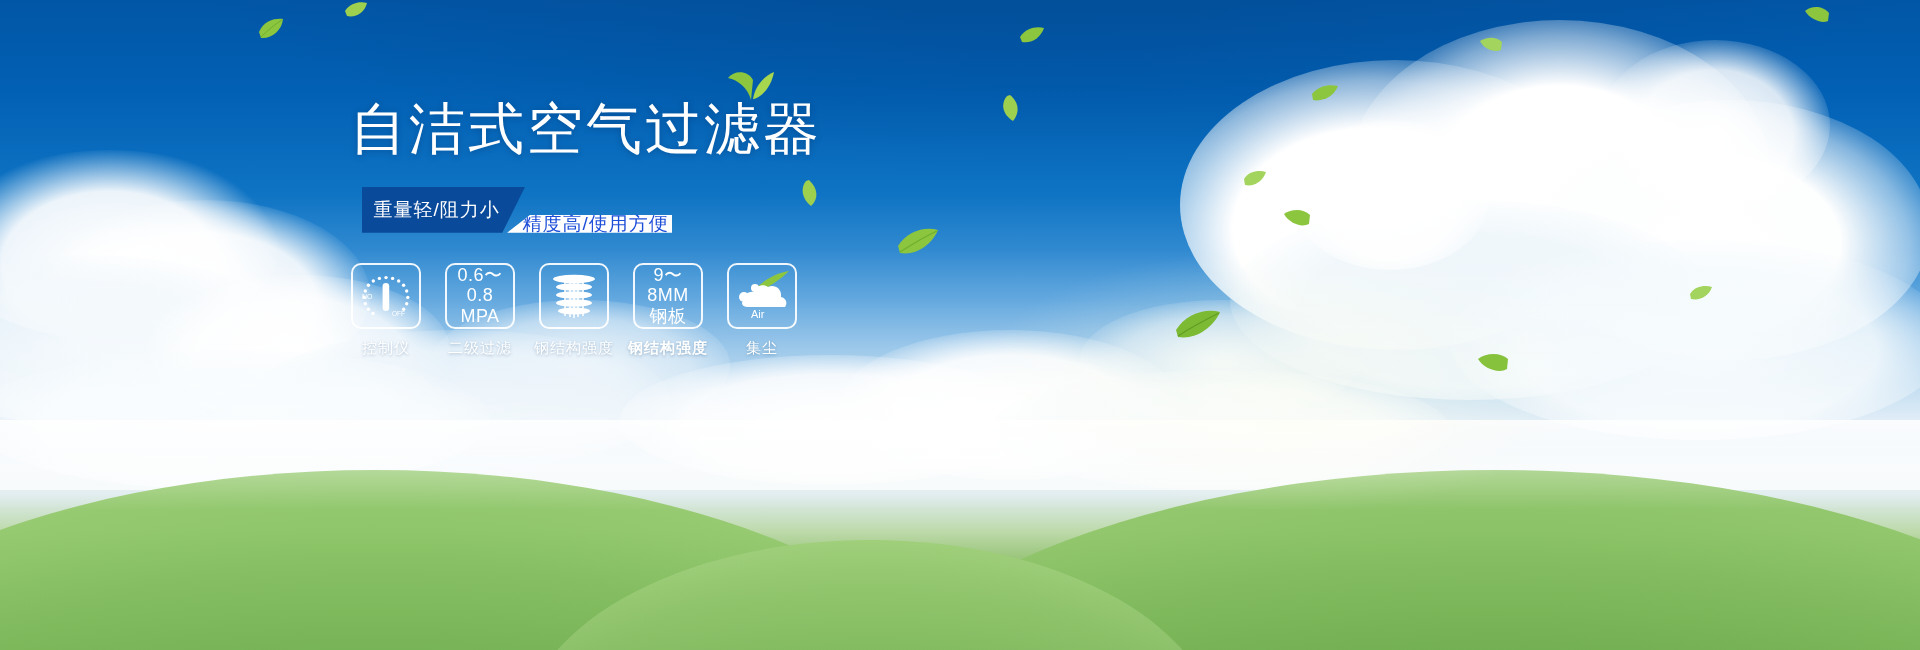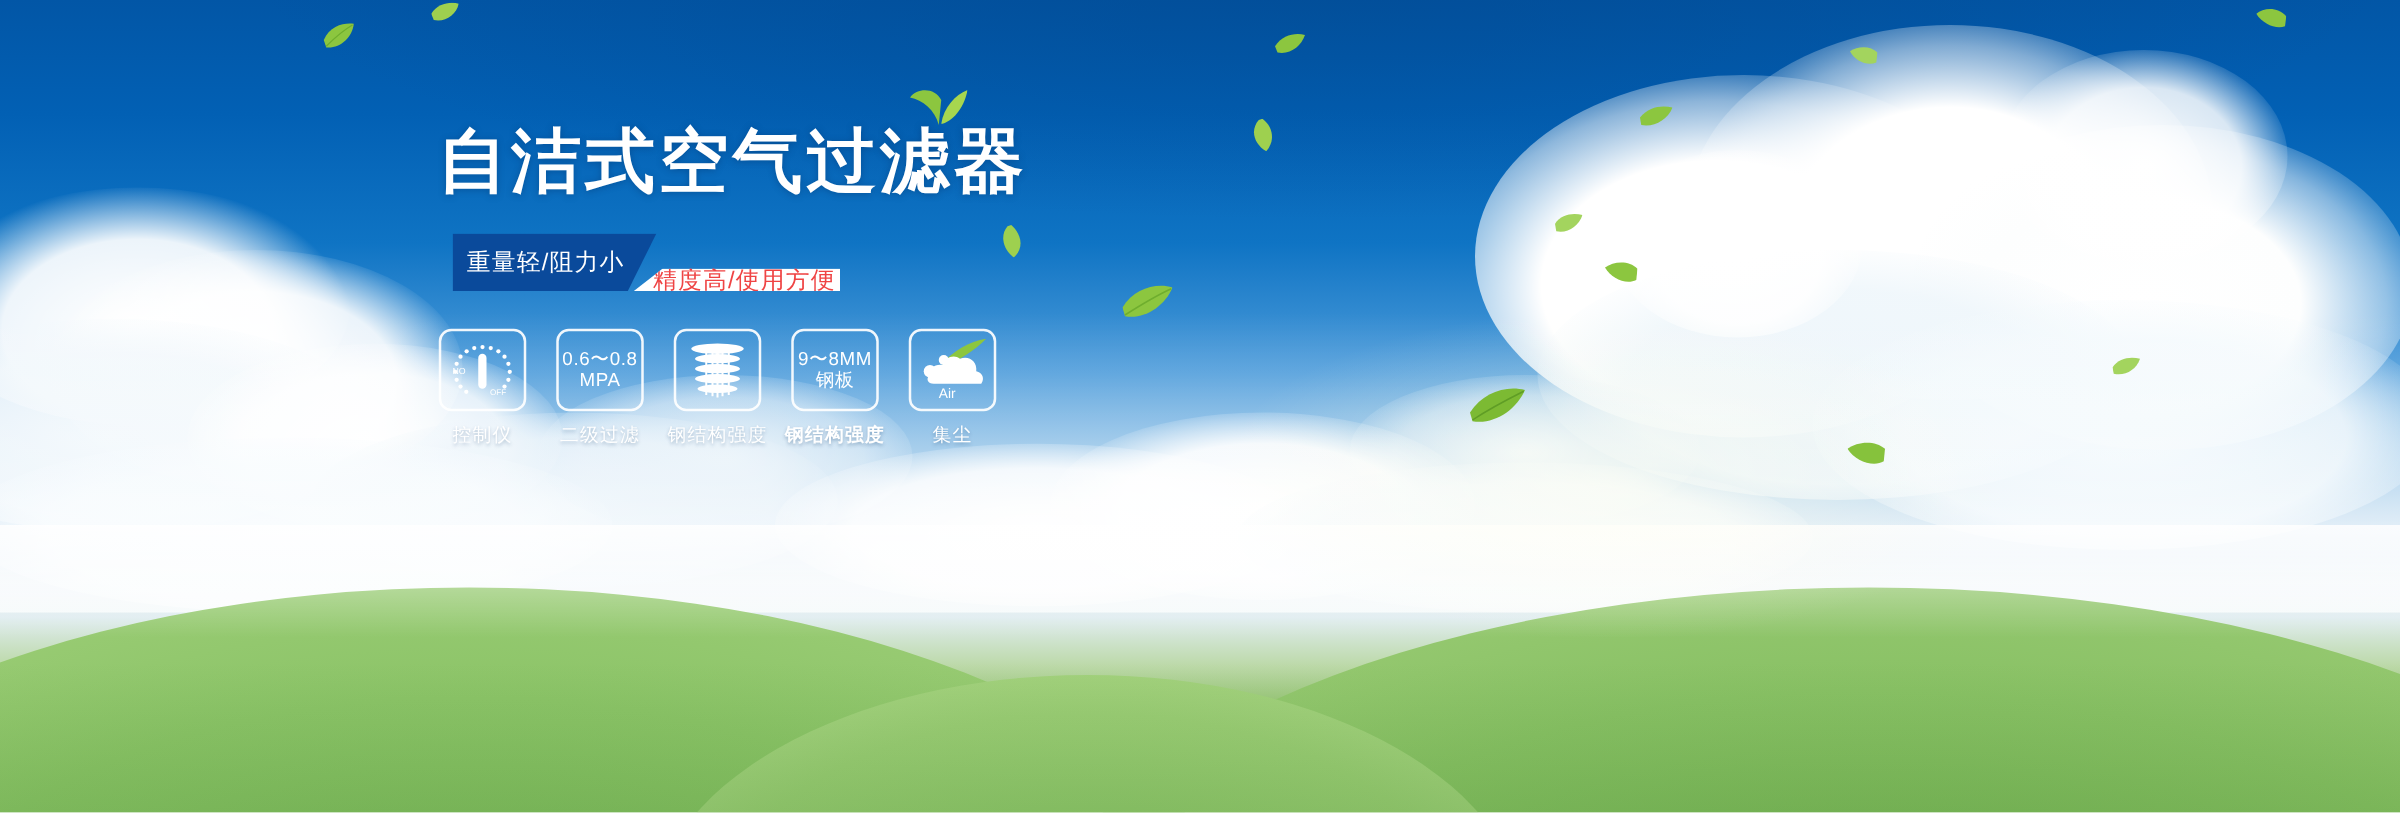--- a/index.html
+++ b/index.html
@@ -97,52 +97,52 @@
     pointer-events:none;
   }
 
   
   .leaf { position:absolute; pointer-events:none; }
 
   
   .content { position:absolute; left:350px; top:100px; width:700px; }
 
   .title {
-    font-size:56px; line-height:1.05; color:#ffffff; font-weight:700;
+    font-size:56px; line-height:1.05; color:#ffffff; font-weight:400;
     letter-spacing:3px; white-space:nowrap;
     text-shadow:0 1px 6px rgba(0,40,90,.35);
   }
   .title-wrap { position:relative; display:inline-block; }
   .title-leaf { position:absolute; right:48px; top:-34px; }
 
   .tagbar { display:flex; margin-top:28px; height:46px; width:322px; }
   .tag {
     display:flex; align-items:center; justify-content:center;
     font-size:19px; letter-spacing:1px; white-space:nowrap;margin-left:12px;
   }
   .tag-a {
     background:#0a4a9b; color:#ffffff; width:170px;
     clip-path:polygon(0 0, 100% 0, 86% 100%, 0% 100%);
     padding-right:14px;
   }
   .tag-b {
-    background:#ffffff; color:#ef4444; width:172px; margin-left:-18px;
+    background:#ffffff; color:#1d4ed8; width:172px; margin-left:-18px;
     clip-path:polygon(14% 0, 100% 0, 100% 100%, 0% 100%);
     padding-left:12px;
     margin-top:28px;
   }
 
   .features { display:flex; margin-top:30px; gap:22px; }
   .feature { width:72px; display:flex; flex-direction:column; align-items:center; }
   .fbox {
     width:70px; height:66px; border:2px solid rgba(255,255,255,.92);
     border-radius:10px; display:flex; flex-direction:column;
     align-items:center; justify-content:center; color:#ffffff;
   }
-  .ftext { font-size:15px; line-height:1.15; text-align:center; letter-spacing:.5px; }
+  .ftext { font-size:18px; line-height:1.15; text-align:center; letter-spacing:.5px; }
   .fcap { margin-top:10px; font-size:15px; color:#ffffff; white-space:nowrap;
           letter-spacing:1px; text-shadow:0 1px 3px rgba(0,50,100,.3); }
   .fcap-wide { width:90px; text-align:center;font-weight:bold; }
 </style>
 </head>
 <body>
 
 <div id="banner">
 
   <div class="haze haze-top"></div>

